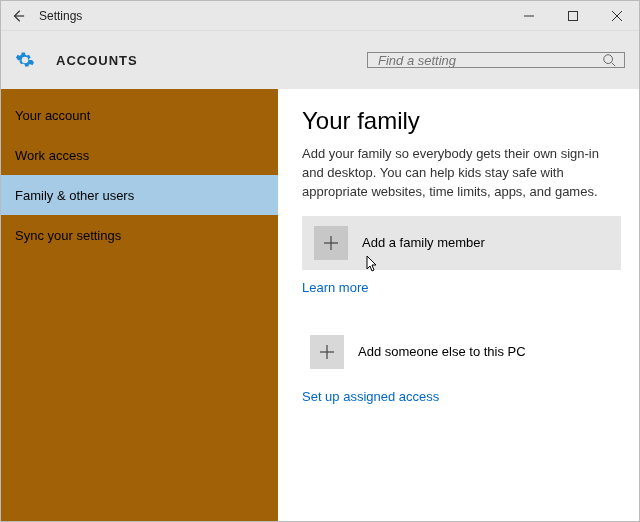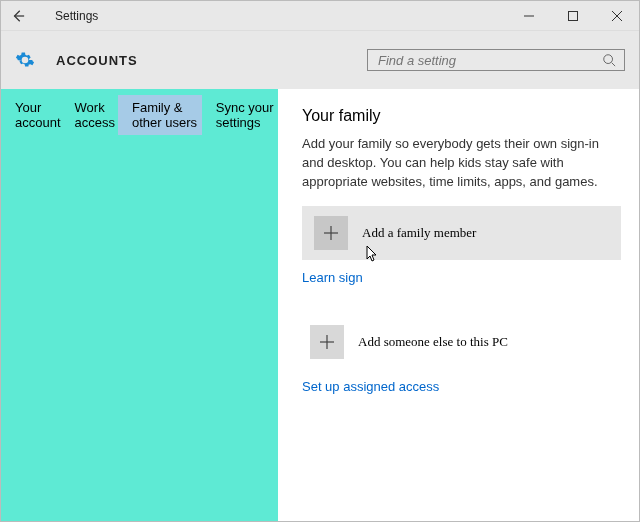--- a/index.html
+++ b/index.html
@@ -1,37 +1,37 @@
 <!DOCTYPE html>
 <html><head>
 <meta charset="utf-8">
 <style>
   * { box-sizing: border-box; margin: 0; padding: 0; }
   body { font-family: "Segoe UI", Arial, sans-serif; font-size: 13px; color: #000; background: #fff; }
   .window { width: 640px; height: 522px; border: 1px solid #bbb; display: flex; flex-direction: column; background: #fff; }
   .titlebar { height: 30px; background: #e8e8e8; display: flex; align-items: center; border-bottom: 1px solid #ddd; }
   .tb-back { width: 34px; display:flex; align-items:center; justify-content:center; height:100%; }
-  .tb-title { font-size: 12px; color:#222; margin-left: 20px; }
+  .tb-title { font-size: 12px; color:#222; margin-left: 4px; }
   .tb-spacer { flex: 1; }
   .tb-btn { width: 44px; height:100%; display:flex; align-items:center; justify-content:center; color:#333; }
   .header { height: 58px; background: #e8e8e8; display:flex; align-items:center; padding: 0 14px; gap: 21px; }
   .gear { width: 20px; height:20px; display:flex; align-items:center; justify-content:center; color:#1a73c7; }
   .header-title { font-size: 13px; font-weight: 600; letter-spacing: 1px; color:#222; }
   .header-spacer { flex:1; }
-  .search-box { width: 258px; height: 22px; border: 1px solid #888; background:#e9e9e9; display:flex; align-items:center; padding: 0 8px 0 10px; }
+  .search-box { width: 258px; height: 16px; border: 1px solid #888; background:#e9e9e9; display:flex; align-items:center; padding: 0 8px 0 10px; }
   .search-input { flex:1; border:none; outline:none; background:transparent; font-size:13px; font-style: italic; color:#555; }
   .search-icon { color:#555; }
   .body { flex:1; display:flex; overflow:hidden; background:#fff; }
-  .sidebar { width: 277px; background:#5eead4; display:flex; padding-top: 6px; }
+  .sidebar { width: 277px; background:#a16207; display:flex; flex-direction:column; padding-top: 6px; }
   .sidebar-item { height: 40px; display:flex; align-items:center; padding-left: 14px; font-size: 13px; color:#000; cursor:default; }
   .sidebar-item.selected { background:#a6cbe7; }
   .content { flex:1; padding: 18px 18px 0 24px; overflow-y:auto; }
-  .section-title { font-size: 16px; font-weight: 400; color:#000; margin-bottom: 10px; }
+  .section-title { font-size: 24px; font-weight: 400; color:#000; margin-bottom: 10px; }
   .section-desc { font-size: 13px; color:#333; line-height: 1.45; margin-bottom: 14px; }
-  .action-row { display:flex; align-items:center; gap: 14px; background:#e6e6e6; padding: 10px 12px; cursor:default; min-height: 54px; font-family: Liberation Serif, serif; }
+  .action-row { display:flex; align-items:center; gap: 14px; background:#e6e6e6; padding: 10px 12px; cursor:default; min-height: 54px; }
   .action-row.plain { background: transparent; padding-left:8px; }
   .plus-tile { width: 34px; height: 34px; background:#c7c7c7; display:flex; align-items:center; justify-content:center; color:#444; flex-shrink:0; }
   .plus-tile.light { background:#d8d8d8; }
   .action-label { font-size: 13px; color:#000; position: relative; }
   .link { color:#0066cc; font-size:13px; margin-top: 10px; display:inline-block; cursor:default; }
   .section { margin-bottom: 30px; }
   .cursor { position: absolute; left: 4px; top: 20px; pointer-events: none; }
   svg { display:block; }
 </style>
 </head>
@@ -114,21 +114,21 @@
                 <line x1="1" y1="8" x2="15" y2="8" stroke="#444" stroke-width="1.2"></line>
               </svg>
           </div>
           <div class="action-label">
             <span>Add a family member</span>
             <svg class="cursor" width="14" height="18" viewBox="0 0 14 18">
                 <path d="M1 1 L1 14 L4 11 L6 16 L8 15 L6 10 L10 10 Z" fill="#fff" stroke="#000" stroke-width="1"></path>
               </svg>
           </div>
         </div>
-        <span class="link">Learn sign</span>
+        <span class="link">Learn more</span>
       </div>
 
       <div class="section">
         <div class="action-row plain">
           <div class="plus-tile light">
             <svg width="16" height="16" viewBox="0 0 16 16">
                 <line x1="8" y1="1" x2="8" y2="15" stroke="#444" stroke-width="1.2"></line>
                 <line x1="1" y1="8" x2="15" y2="8" stroke="#444" stroke-width="1.2"></line>
               </svg>
           </div>

